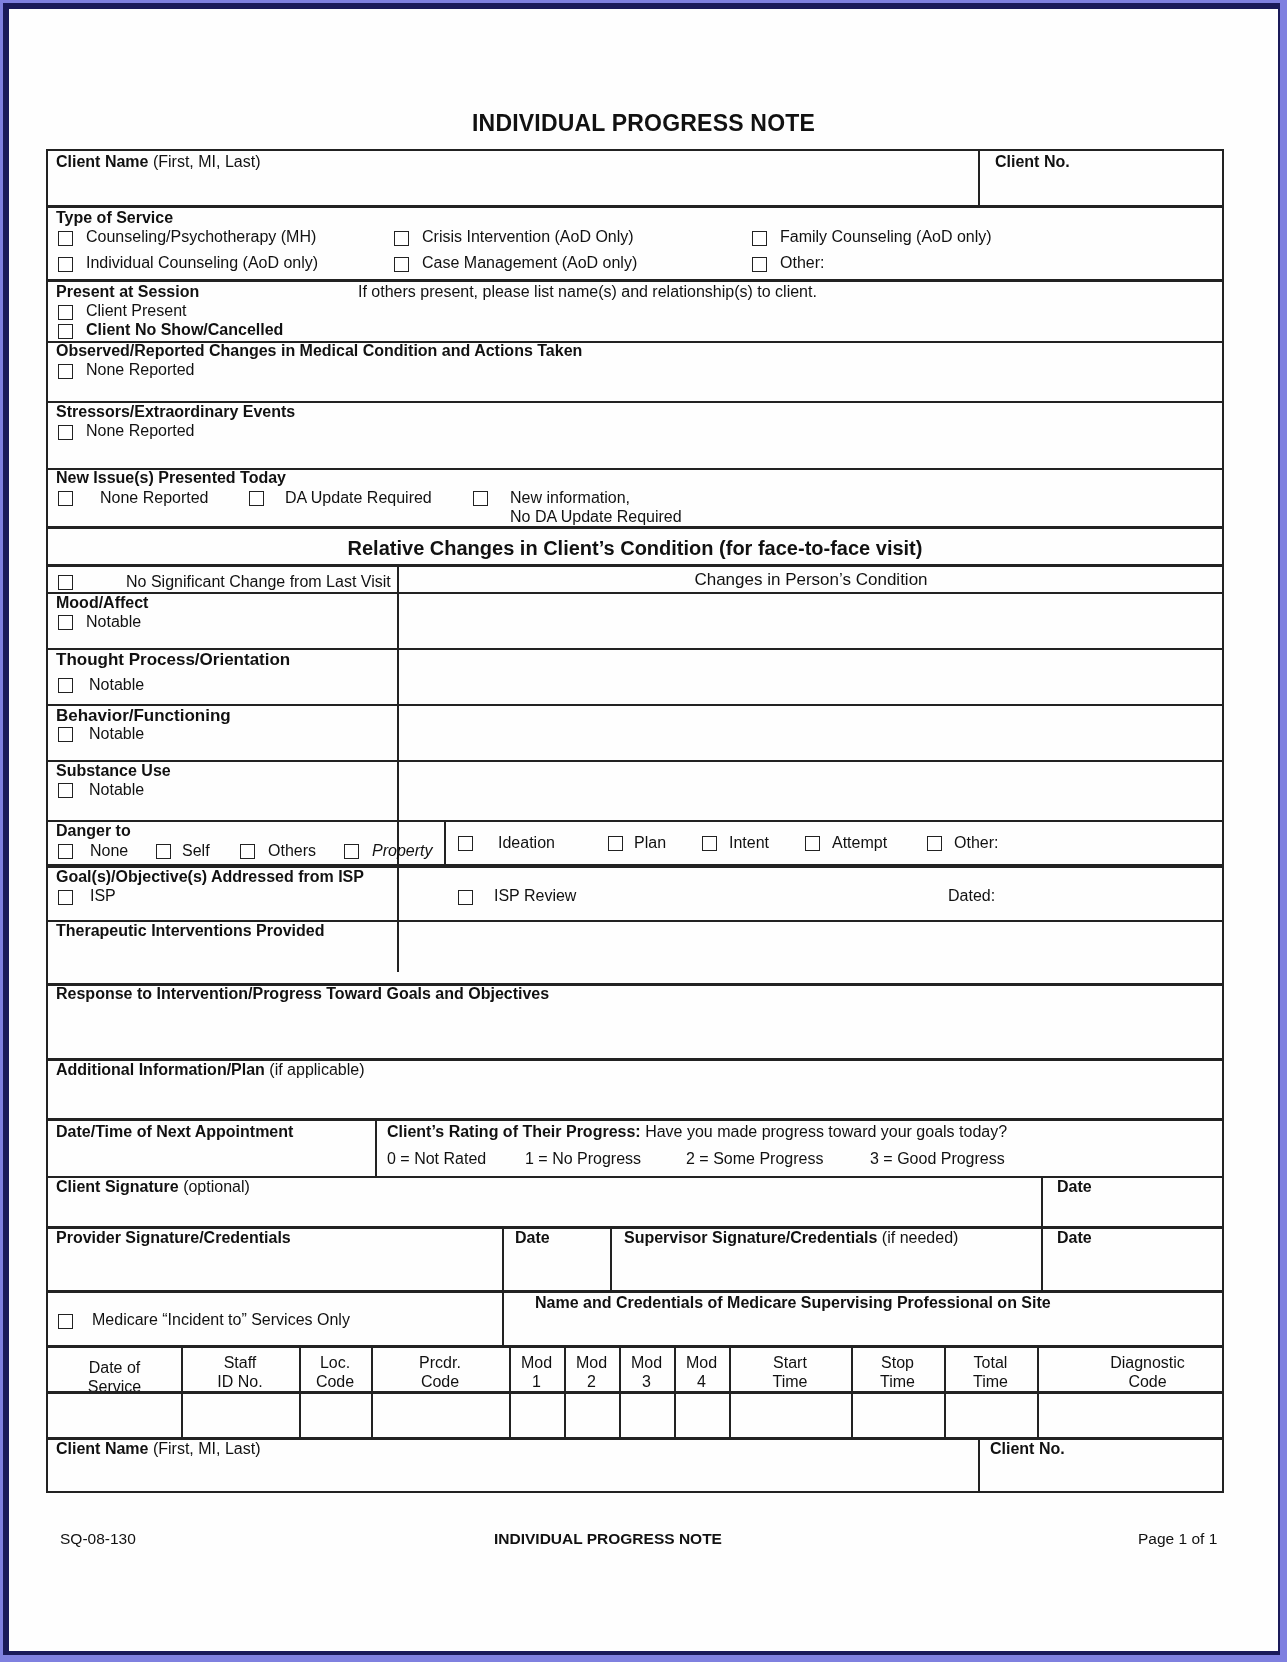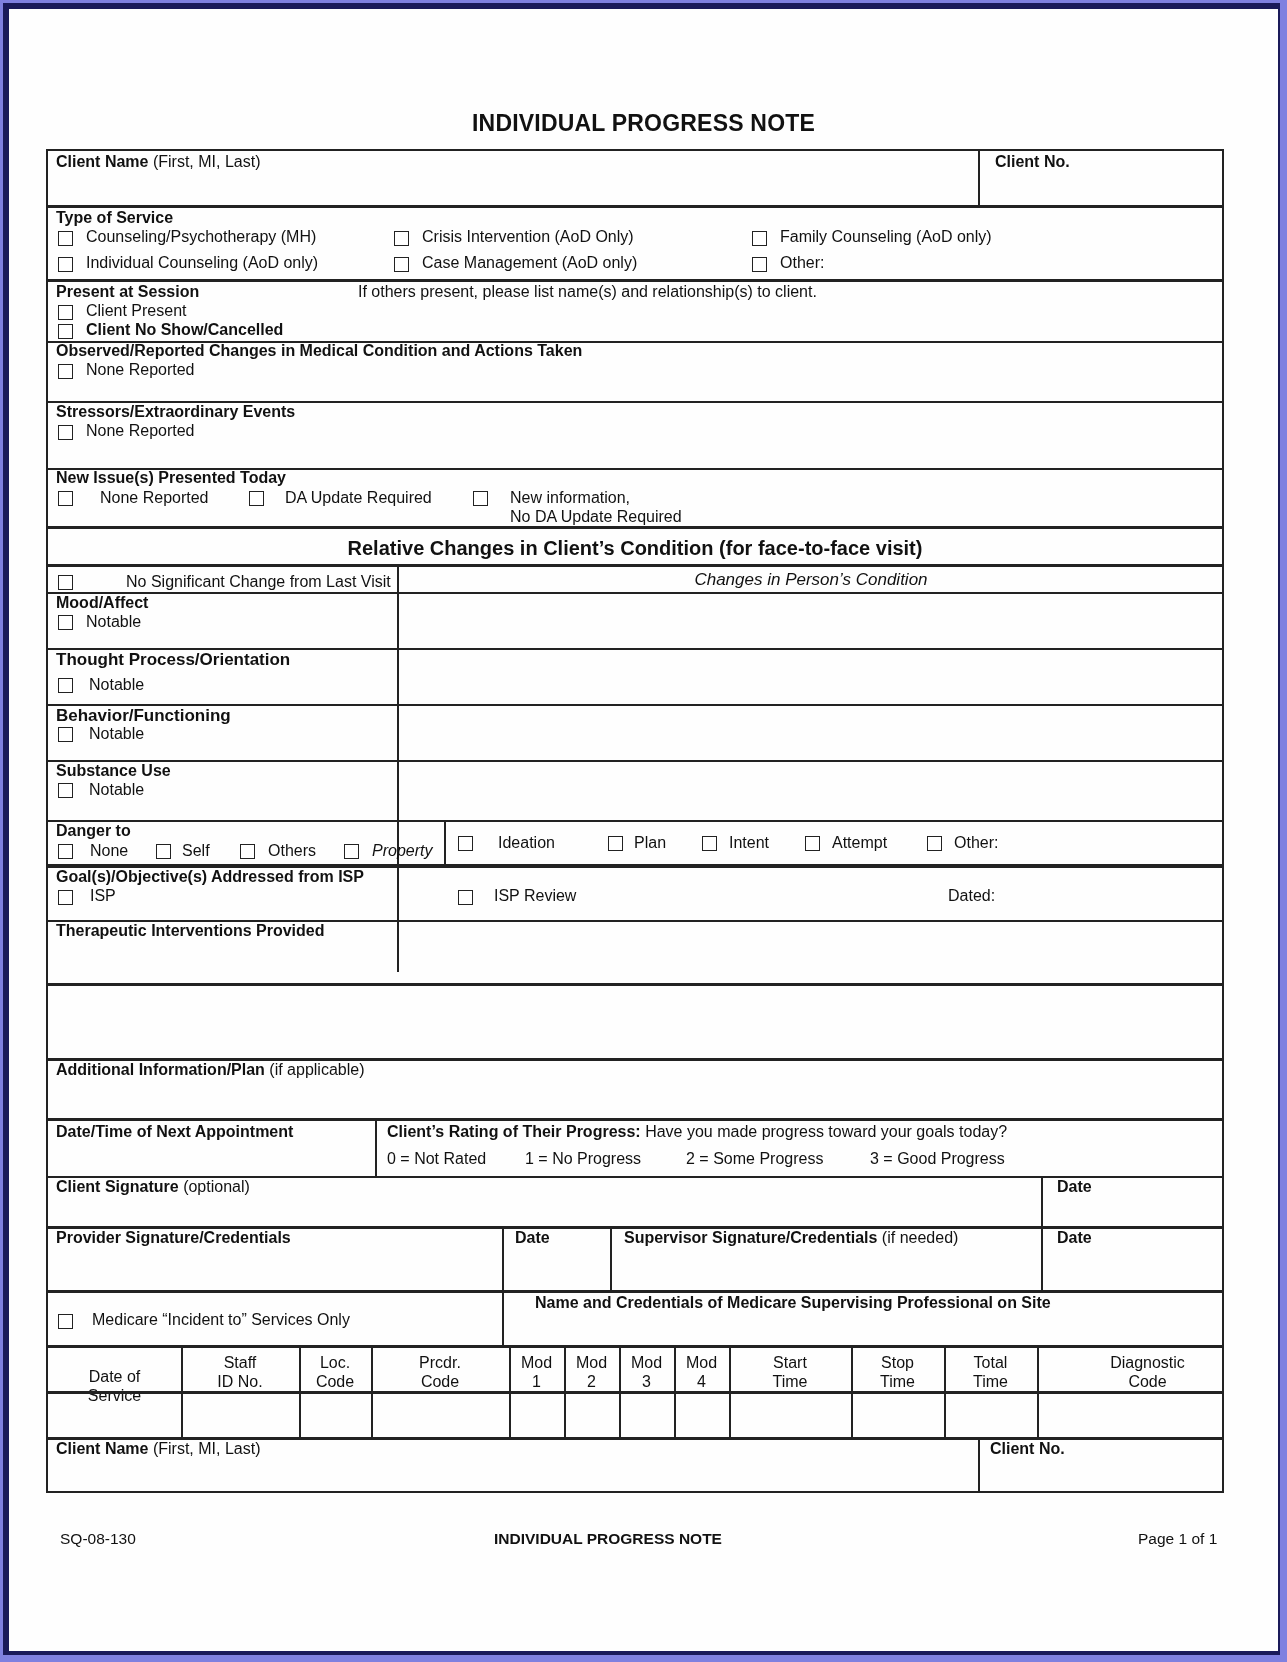--- a/index.html
+++ b/index.html
@@ -95,21 +95,21 @@
   <div class="cb" style="left:425px;top:340px;"></div>
   <div class="lbl" style="left:462px;top:338px;">New information,</div>
   <div class="lbl" style="left:462px;top:357px;">No DA Update Required</div>
   <div class="hl" style="top:375px;height:3px;"></div>
 
   <div class="lbl b ctr" style="left:0;right:0;top:386px;font-size:20px;">Relative Changes in Client’s Condition (for face-to-face visit)</div>
   <div class="hl" style="top:413px;height:2.5px;"></div>
 
   <div class="cb" style="left:10px;top:424px;"></div>
   <div class="lbl" style="left:38px;top:422px;margin-left:40px;">No Significant Change from Last Visit</div>
-  <div class="lbl ctr" style="left:350px;width:826px;top:419px;font-size:17px;font-style:italic;">Changes in Person’s Condition</div>
+  <div class="lbl ctr" style="left:350px;width:826px;top:419px;font-size:17px;">Changes in Person’s Condition</div>
   <div class="vl" style="left:349px;top:413px;height:408px;"></div>
   <div class="hl" style="top:441px;height:1.5px;"></div>
 
   <div class="lbl b" style="left:8px;top:443px;">Mood/Affect</div>
   <div class="cb" style="left:10px;top:464px;"></div>
   <div class="lbl" style="left:38px;top:462px;">Notable</div>
   <div class="abs" style="left:351px;top:443px;width:825px;height:54px;"></div>
   <div class="hl" style="top:497px;height:1.5px;"></div>
 
   <div class="lbl b" style="left:8px;top:499px;font-size:17px;">Thought Process/Orientation</div>
@@ -158,20 +158,21 @@
   <div class="cb" style="left:410px;top:739px;"></div>
   <div class="lbl" style="left:446px;top:736px;">ISP Review</div>
   <div class="lbl" style="left:900px;top:736px;">Dated:</div>
   <div class="abs" style="left:960px;top:730px;width:210px;height:30px;"></div>
   <div class="hl" style="top:769px;height:1.5px;"></div>
 
   <div class="lbl b" style="left:8px;top:771px;">Therapeutic Interventions Provided</div>
   <div class="abs" style="left:0;top:790px;width:1176px;height:42px;"></div>
   <div class="hl" style="top:832px;height:3px;"></div>
 
+  <div class="lbl b" style="left:8px;top:834px;">Response to Intervention/Progress Toward Goals and Objectives</div>
   <div class="abs" style="left:0;top:854px;width:1176px;height:53px;"></div>
   <div class="hl" style="top:907px;height:3px;"></div>
 
   <div class="lbl b" style="left:8px;top:910px;"><span>Additional Information/Plan</span> <span class="n">(if applicable)</span></div>
   <div class="abs" style="left:0;top:930px;width:1176px;height:37px;"></div>
   <div class="hl" style="top:967px;height:3px;"></div>
 
   <div class="lbl b" style="left:8px;top:972px;">Date/Time of Next Appointment</div>
   <div class="abs" style="left:0;top:990px;width:327px;height:35px;"></div>
   <div class="vl" style="left:327px;top:970px;height:55px;"></div>
@@ -203,21 +204,21 @@
   <div class="hl" style="top:1139px;height:3px;"></div>
 
   <div class="cb" style="left:10px;top:1163px;"></div>
   <div class="lbl" style="left:44px;top:1160px;">Medicare “Incident to” Services Only</div>
   <div class="vl" style="left:454px;top:1139px;height:55px;"></div>
   <div class="lbl b" style="left:487px;top:1143px;">Name and Credentials of Medicare Supervising Professional on Site</div>
   <div class="abs" style="left:456px;top:1162px;width:720px;height:32px;"></div>
   <div class="hl" style="top:1194px;height:3px;"></div>
 
   <div id="billing" class="abs" style="left:0;top:1197px;width:1176px;height:89px;">
-      <div class="abs ctr" style="left: 0px; top: 0px; width: 133px; height: 50px; font-size: 16px; line-height: 19px; padding-top: 19px; box-sizing: border-box;">
+      <div class="abs ctr" style="left: 0px; top: 0px; width: 133px; height: 50px; font-size: 16px; line-height: 19px; padding-top: 10px; box-sizing: border-box;">
         <div>Date of</div>
         <div>Service</div>
       </div>
       <div class="abs" style="left: 0px; top: 46px; width: 133px; height: 43px;"></div>
       <div class="vl" style="left: 133px; top: 0px; height: 89px;"></div>
       <div class="abs ctr" style="left: 133px; top: 0px; width: 118px; height: 43px; font-size: 16px; line-height: 19px; padding-top: 5px; box-sizing: border-box;">
         <div>Staff</div>
         <div>ID No.</div>
       </div>
       <div class="abs" style="left: 133px; top: 46px; width: 118px; height: 43px;"></div>

